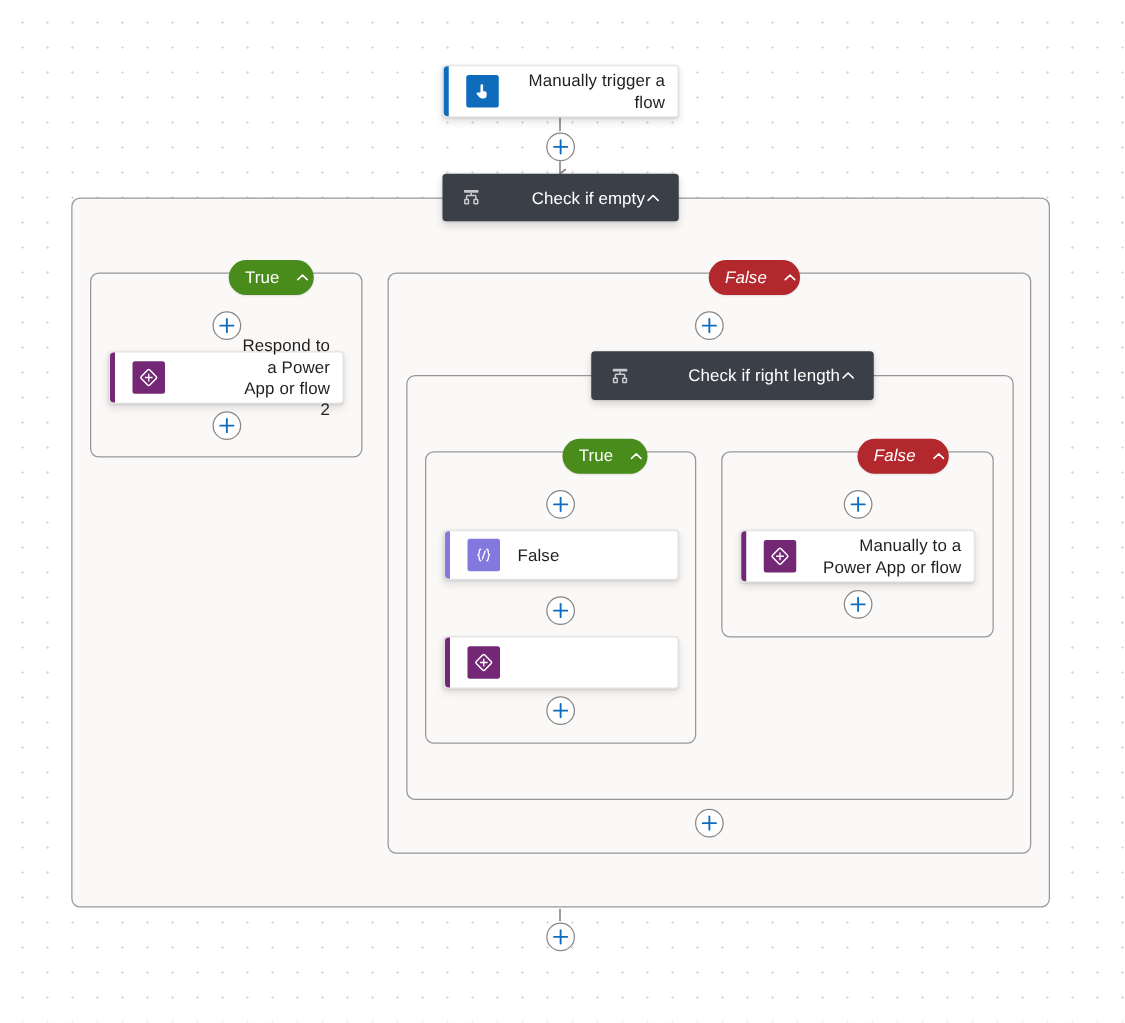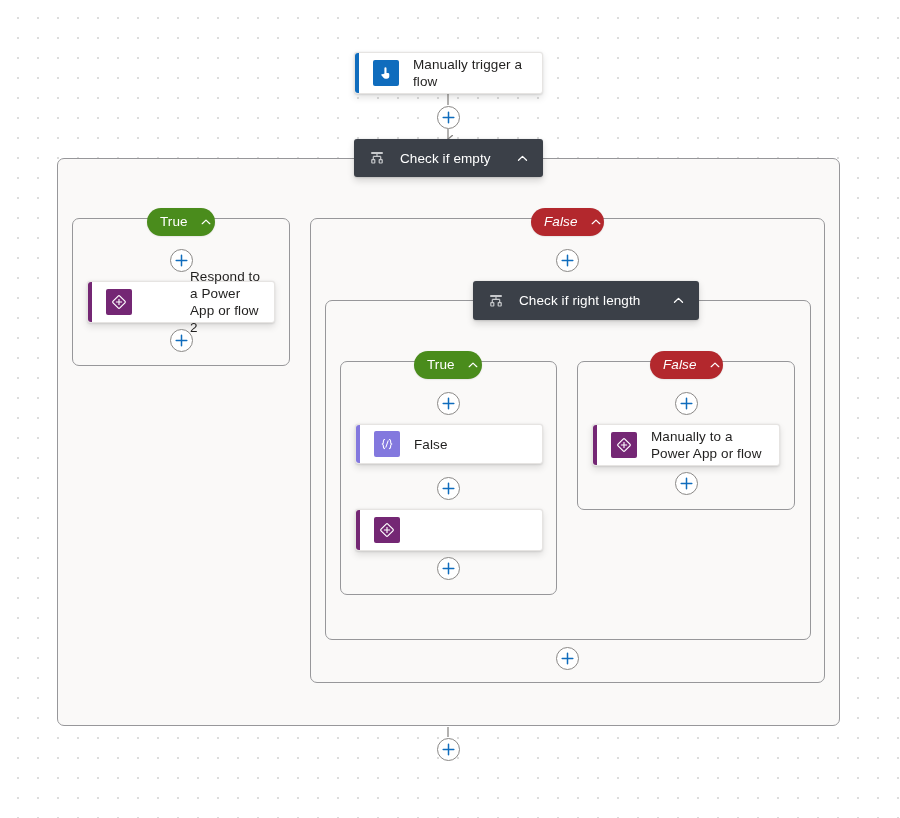--- a/index.html
+++ b/index.html
@@ -44,20 +44,21 @@
   
   .card {
     position: absolute;
     box-sizing: border-box;
     display: flex;
     align-items: center;
     background: #ffffff;
     border: 1px solid #e6e4e2;
     border-radius: 3px;
     box-shadow: 0 0.6px 1.8px rgba(0,0,0,0.10), 0 3.2px 7.2px rgba(0,0,0,0.11);
+    text-align: right;
   }
   .card .accent {
     position: absolute;
     left: 0;
     top: 0;
     bottom: 0;
     width: 4px;
     border-radius: 3px 0 0 3px;
   }
   .card .ico {
@@ -81,20 +82,21 @@
 
   
   .cond {
     position: absolute;
     box-sizing: border-box;
     display: flex;
     align-items: center;
     background: #3b4048;
     border-radius: 3px;
     box-shadow: 0 0.6px 1.8px rgba(0,0,0,0.12), 0 3.2px 7.2px rgba(0,0,0,0.14);
+    text-align: right;
   }
   .cond .ico {
     flex: 0 0 auto;
     width: 22px;
     height: 22px;
     margin-left: 12px;
     display: flex;
     align-items: center;
     justify-content: center;
   }
@@ -116,20 +118,21 @@
 
   
   .blabel {
     position: absolute;
     box-sizing: border-box;
     display: flex;
     align-items: center;
     border-radius: 14px;
     height: 28px;
     box-shadow: 0 0.6px 1.6px rgba(0,0,0,0.13);
+    margin-left: 36px;
   }
   .blabel .txt {
     margin-left: 13px;
     font-size: 13.5px;
     line-height: 16px;
     color: #ffffff;
     letter-spacing: 0.1px;
   }
   .blabel .chev {
     margin-left: 12px;

